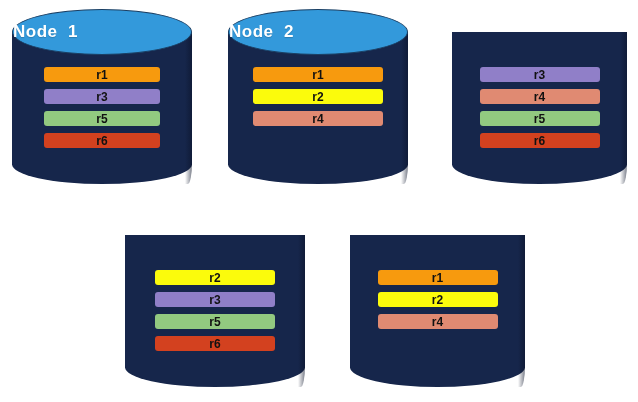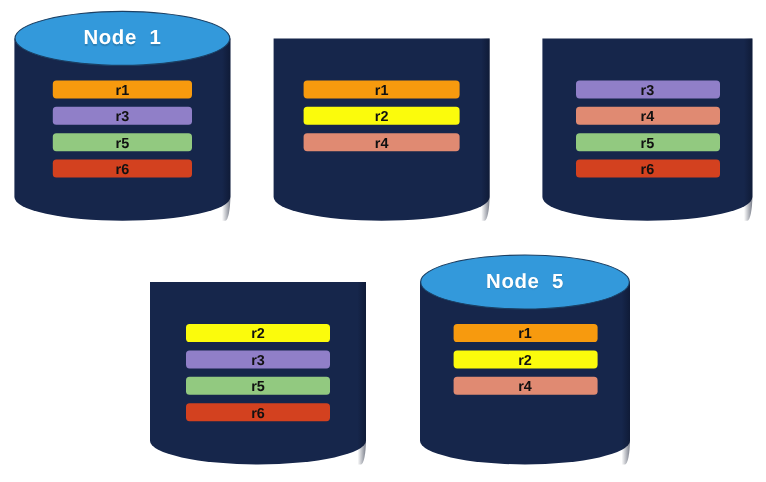--- a/index.html
+++ b/index.html
@@ -54,21 +54,20 @@
     left: 0;
     top: 0;
     width: 100%;
     height: 46px;
     background: #3399DB;
     border-radius: 50%;
     border: 1px solid #1b3f63;
     box-sizing: border-box;
     display: flex;
     align-items: center;
-    justify-content: center;
   }
   .cyl-title {
     color: #ffffff;
     font-size: 17px;
     font-weight: bold;
     letter-spacing: 0.5px;
     white-space: pre;
     text-shadow: 0 1px 1px rgba(0,0,0,0.18);
     user-select: none;
   }
@@ -117,20 +116,23 @@
         <div class="bar" style="background: rgb(146, 201, 128); width: 116px;">
           <span class="bar-label">r5</span>
         </div>
         <div class="bar" style="background: rgb(211, 65, 31); width: 116px;">
           <span class="bar-label">r6</span>
         </div>
       </div>
     </div>
     <div class="node" style="left: 228px; top: 9px; width: 180px; height: 175px;">
       <div class="cyl-body" style="background: rgb(22, 38, 75);"></div>
+      <div class="cyl-top" style="background: rgb(51, 153, 219);">
+        <div class="cyl-title" style="color: rgb(255, 255, 255);">Node  2</div>
+      </div>
       <div class="bars">
         <div class="bar" style="background: rgb(247, 154, 14); width: 130px;">
           <span class="bar-label">r1</span>
         </div>
         <div class="bar" style="background: rgb(251, 251, 12); width: 130px;">
           <span class="bar-label">r2</span>
         </div>
         <div class="bar" style="background: rgb(224, 138, 114); width: 130px;">
           <span class="bar-label">r4</span>
         </div>
@@ -165,23 +167,20 @@
         <div class="bar" style="background: rgb(146, 201, 128); width: 120px;">
           <span class="bar-label">r5</span>
         </div>
         <div class="bar" style="background: rgb(211, 65, 31); width: 120px;">
           <span class="bar-label">r6</span>
         </div>
       </div>
     </div>
     <div class="node" style="left: 350px; top: 212px; width: 175px; height: 175px;">
       <div class="cyl-body" style="background: rgb(22, 38, 75);"></div>
-      <div class="cyl-top" style="background: rgb(51, 153, 219);">
-        <div class="cyl-title" style="color: rgb(255, 255, 255);">Node  5</div>
-      </div>
       <div class="bars">
         <div class="bar" style="background: rgb(247, 154, 14); width: 120px;">
           <span class="bar-label">r1</span>
         </div>
         <div class="bar" style="background: rgb(251, 251, 12); width: 120px;">
           <span class="bar-label">r2</span>
         </div>
         <div class="bar" style="background: rgb(224, 138, 114); width: 120px;">
           <span class="bar-label">r4</span>
         </div>

